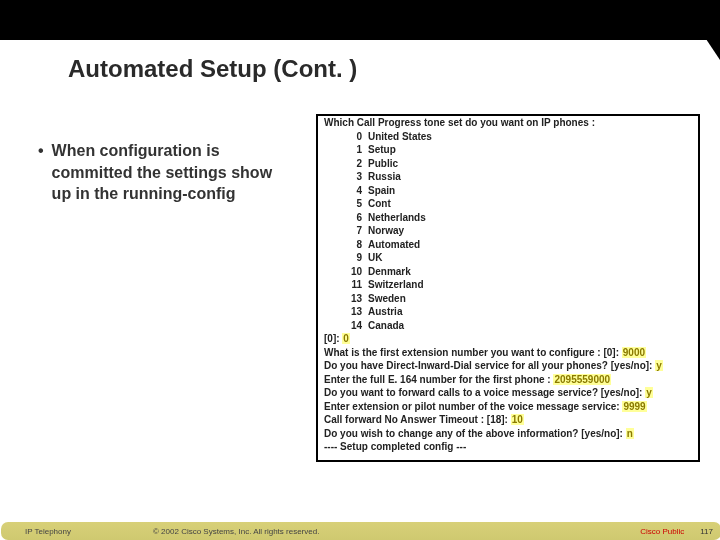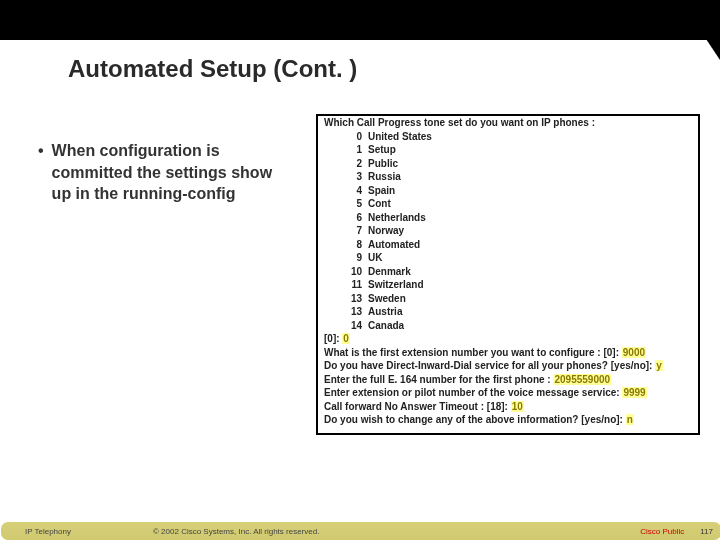--- a/index.html
+++ b/index.html
@@ -191,28 +191,32 @@
   <div>
     <span>  What is the first extension number you want to configure :  [0]: </span><span class="hl">9000</span>
   </div>
   <div>
     <span>Do you have Direct-Inward-Dial service for all your phones? [yes/no]: </span><span class="hl">y</span>
   </div>
   <div>
     <span>  Enter the full E. 164 number for the first phone : </span><span class="hl">2095559000</span>
   </div>
   <div>
+    <span>Do you want to forward calls to a voice message service? [yes/no]: </span><span class="hl">y</span>
+  </div>
+  <div>
     <span>  Enter extension or pilot number of the voice message service: </span><span class="hl">9999</span>
   </div>
   <div>
     <span>  Call forward No Answer Timeout :  [18]: </span><span class="hl">10</span>
   </div>
   <div>
     <span>Do you wish to change any of the above information? [yes/no]: </span><span class="hl">n</span>
   </div>
+  <div>---- Setup completed config ---</div>
 </div>
 
 <div class="footer">
   <span class="course">IP Telephony</span>
   <span class="copy">© 2002 Cisco Systems, Inc. All rights reserved.</span>
   <span class="pub">Cisco Public</span>
   <span class="pg">117</span>
 </div>
 
 </body></html>

